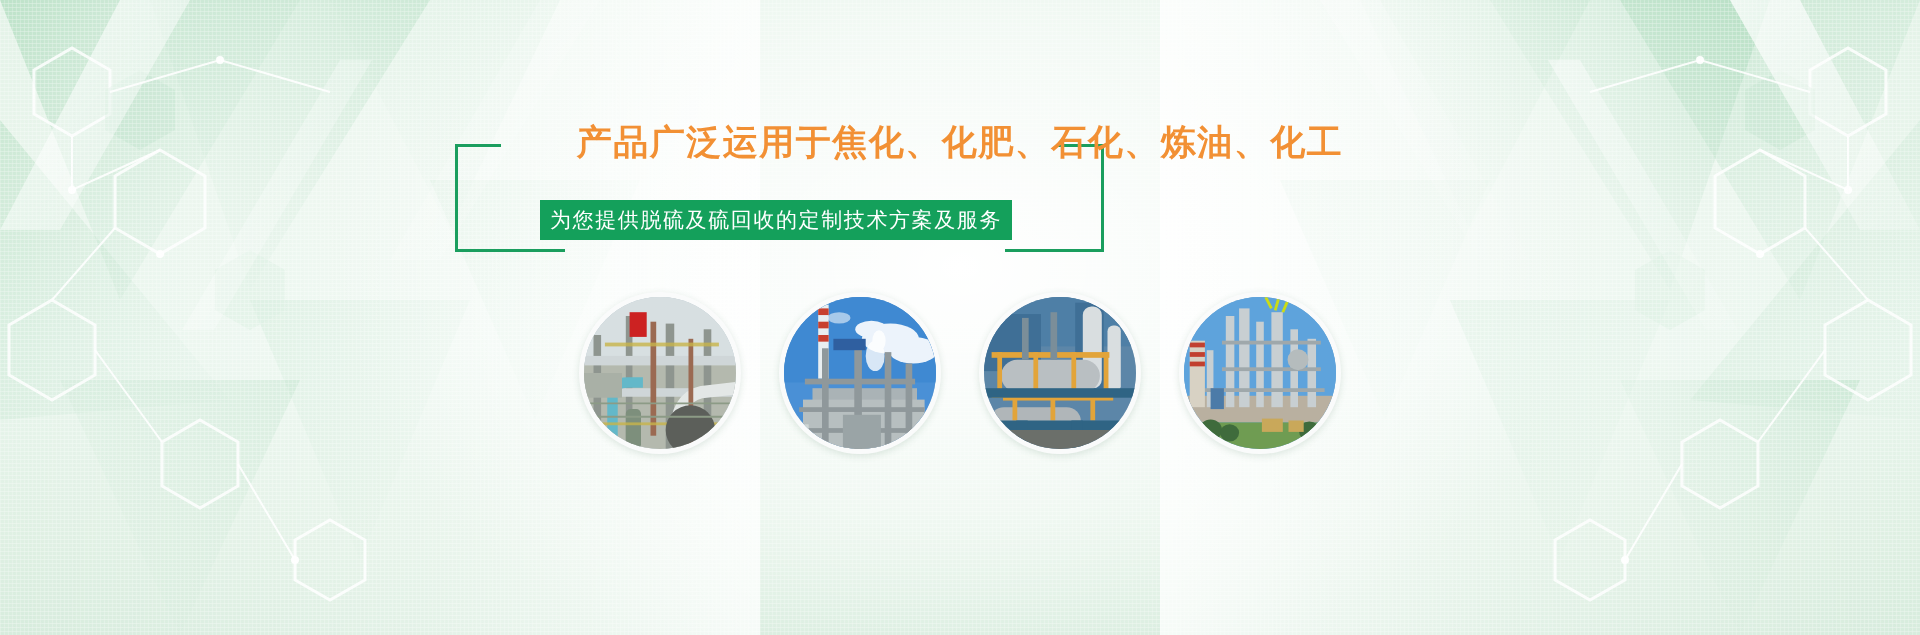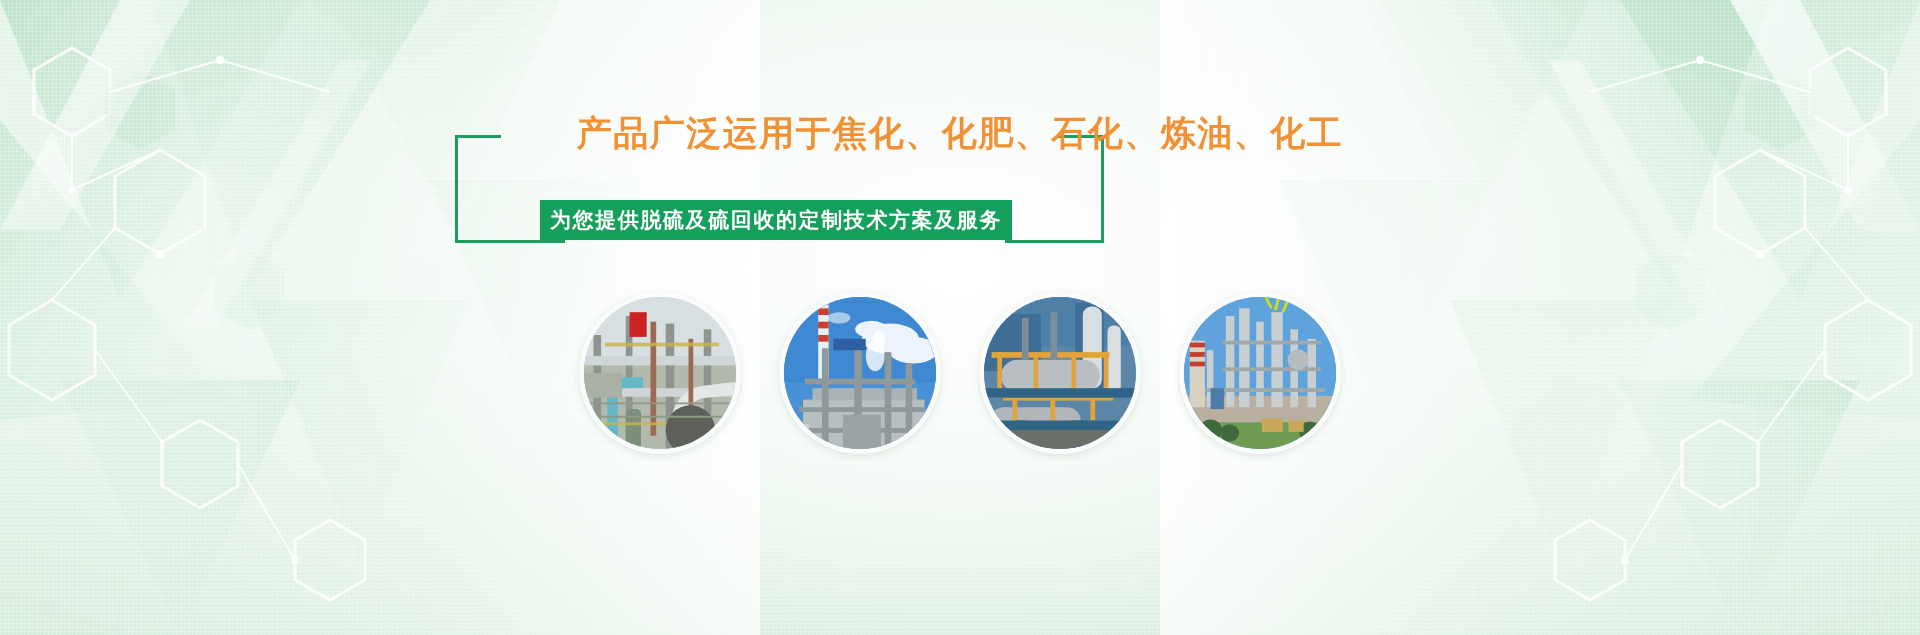--- a/index.html
+++ b/index.html
@@ -28,21 +28,21 @@
   }
   .dots{
     position:absolute;inset:0;pointer-events:none;opacity:.5;
     background-image:
       linear-gradient(0deg,rgba(255,255,255,.55) 1px,transparent 1px),
       linear-gradient(90deg,rgba(255,255,255,.45) 1px,transparent 1px);
     background-size:4px 4px;
   }
   
   .headline-wrap{
-    position:absolute;left:0;top:7px;width:1920px;height:459px;
+    position:absolute;left:0;top:16px;width:1920px;height:459px;
   }
   .br-line{position:absolute;background:#1a9e5e;}
   .br-top-l{left:455px;top:128px;width:46px;height:3px;}
   .br-top-r{left:1058px;top:128px;width:46px;height:3px;}
   .br-left{left:455px;top:128px;width:3px;height:108px;}
   .br-right{left:1101px;top:128px;width:3px;height:108px;}
   .br-bot-l{left:455px;top:233px;width:110px;height:3px;}
   .br-bot-r{left:1005px;top:233px;width:99px;height:3px;}
 
   .headline{
@@ -57,21 +57,21 @@
   .headline .l1{display:block;margin-bottom:7px;}
   .headline .l2{display:block;}
 
   
   .greenbar{
     position:absolute;left:540px;top:200px;width:472px;height:40px;
     background:#14a05b;
     display:flex;align-items:center;justify-content:center;
   }
   .greenbar span{
-    color:#ffffff;font-size:21px;letter-spacing:1.6px;font-weight:700;
+    color:#ffffff;font-size:21px;letter-spacing:1.6px;font-weight:400;
     white-space:nowrap;
     text-align:center;
   }
 
   
   .circles{
     position:absolute;left:0;top:292px;width:1920px;height:160px;
     display:flex;justify-content:center;align-items:flex-start;gap:38px;
   }
   .circle{

